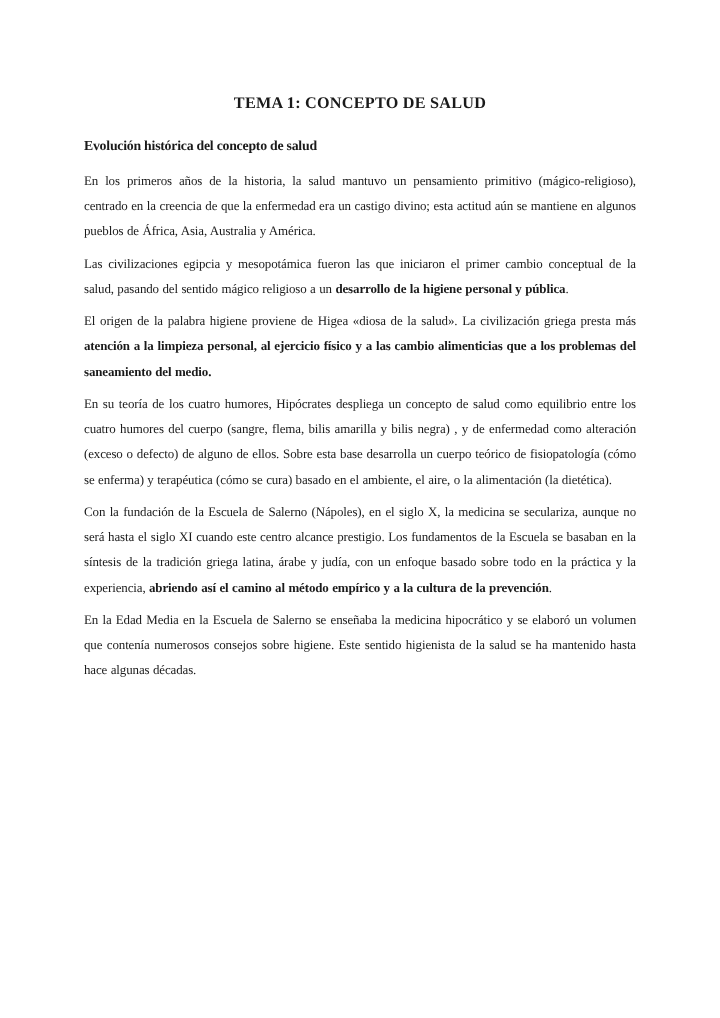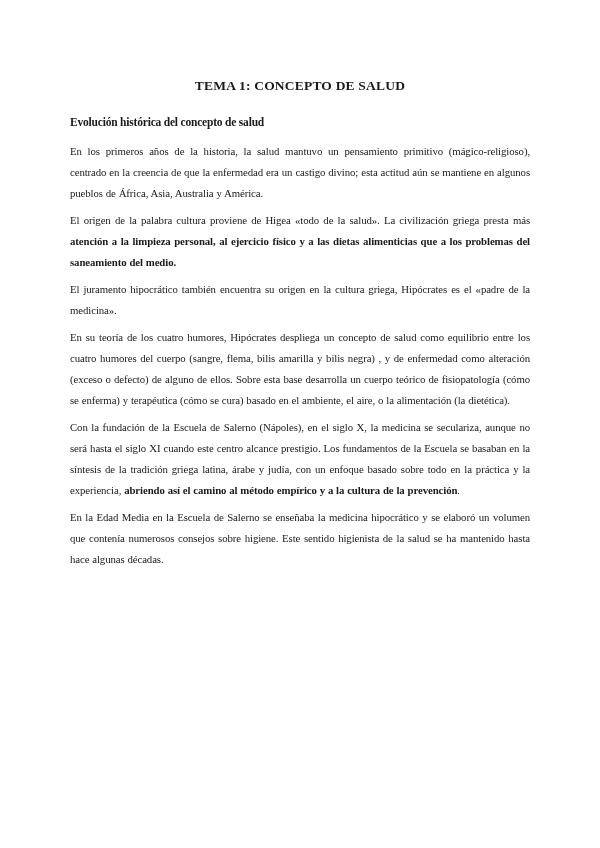--- a/index.html
+++ b/index.html
@@ -45,19 +45,19 @@
   .para .i { }
 </style>
 </head>
 <body>
 
 <div class="page">
   <h1 class="doc-title">TEMA 1: CONCEPTO DE SALUD</h1>
   <h2 class="doc-heading">Evolución histórica del concepto de salud</h2>
   <div id="document-body">
       <p class="para"><span>En los primeros años de la historia, la salud mantuvo un pensamiento primitivo (mágico-religioso), centrado en la creencia de que la enfermedad era un castigo divino; esta actitud aún se mantiene en algunos pueblos de África, Asia, Australia y América.</span></p>
-      <p class="para"><span>El origen de la palabra cultura proviene de </span><span class="i">Higea</span><span> «todo de la salud». La civilización griega presta más </span><span class="b">atención a la limpieza personal, al ejercicio físico y a las dietas alimenticias que a los problemas del saneamiento del medio.</span></p>
-      <p class="para"><span>El juramento hipocrático también encuentra su origen en la cultura griega, Hipócrates es el «padre de la medicina».</span></p>
+      <p class="para"><span>Las civilizaciones egipcia y mesopotámica fueron las que iniciaron el primer cambio conceptual de la salud, pasando del sentido mágico religioso a un </span><span class="b">desarrollo de la higiene personal y pública</span><span>.</span></p>
+      <p class="para"><span>El origen de la palabra higiene proviene de </span><span class="i">Higea</span><span> «diosa de la salud». La civilización griega presta más </span><span class="b">atención a la limpieza personal, al ejercicio físico y a las cambio alimenticias que a los problemas del saneamiento del medio.</span></p>
       <p class="para"><span>En su teoría de los cuatro humores, Hipócrates despliega un concepto de salud como equilibrio entre los cuatro humores del cuerpo (sangre, flema, bilis amarilla y bilis negra) , y de enfermedad como alteración (exceso o defecto) de alguno de ellos. Sobre esta base desarrolla un cuerpo teórico de fisiopatología (cómo se enferma) y terapéutica (cómo se cura) basado en el ambiente, el aire, o la alimentación (la dietética).</span></p>
       <p class="para"><span>Con la fundación de la Escuela de Salerno (Nápoles), en el siglo X, la medicina se seculariza, aunque no será hasta el siglo XI cuando este centro alcance prestigio. Los fundamentos de la Escuela se basaban en la síntesis de la tradición griega latina, árabe y judía, con un enfoque basado sobre todo en la práctica y la experiencia, </span><span class="b">abriendo así el camino al método empírico y a la cultura de la prevención</span><span>.</span></p>
       <p class="para"><span>En la Edad Media en la Escuela de Salerno se enseñaba la medicina </span><span class="i">hipocrático</span><span> y se elaboró un volumen que contenía numerosos consejos sobre higiene. Este sentido higienista de la salud se ha mantenido hasta hace algunas décadas.</span></p>
     </div>
 </div>
 
 </body></html>

